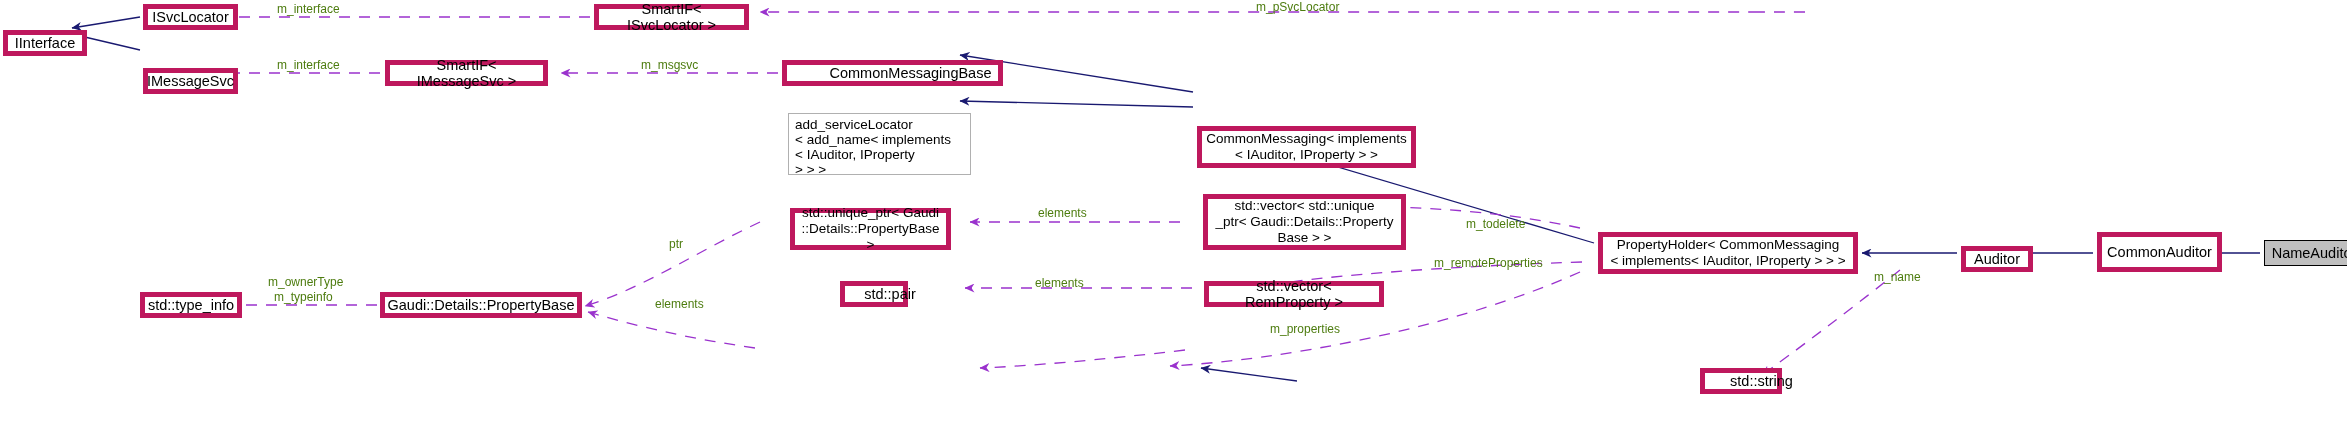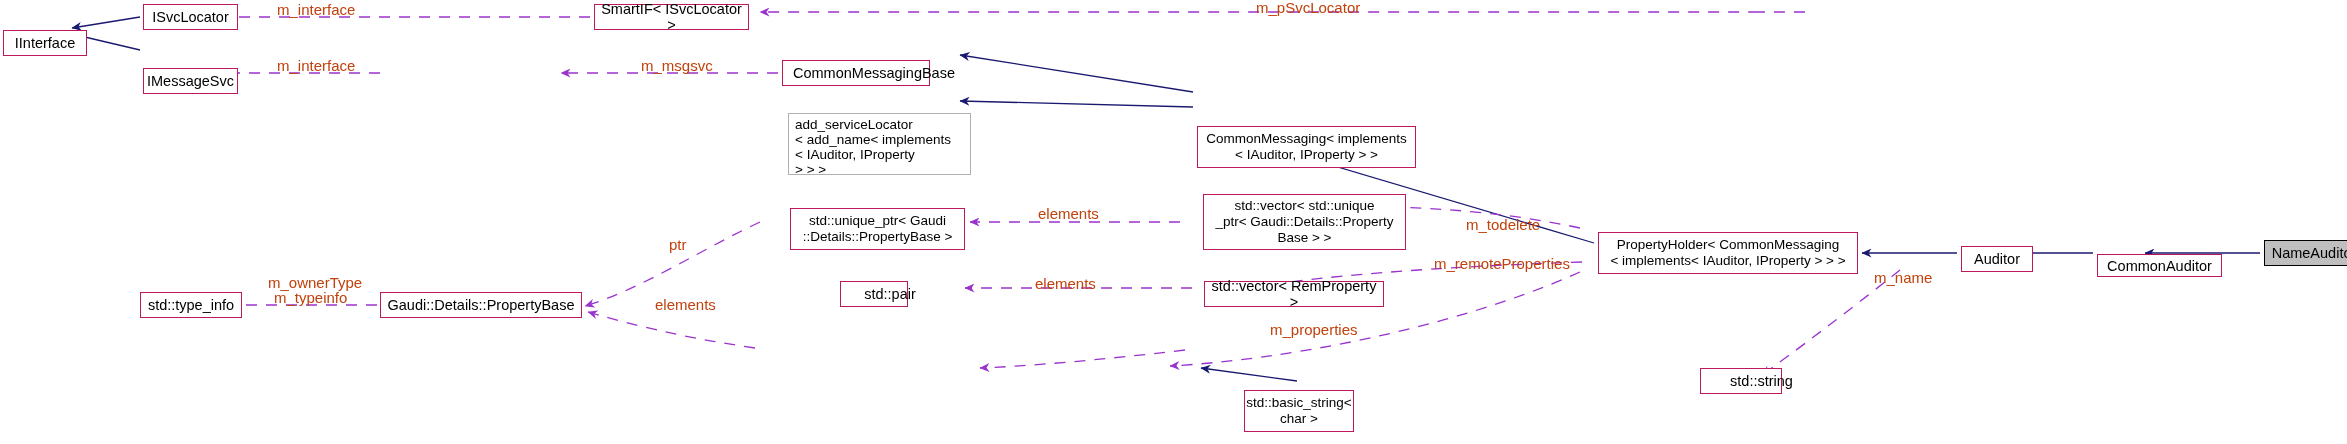--- a/index.html
+++ b/index.html
@@ -19,21 +19,21 @@
     position: absolute;
     left: 0;
     top: 0;
     width: 2347px;
     height: 444px;
     pointer-events: none;
   }
   .node {
     position: absolute;
     box-sizing: border-box;
-    border: 1px solid #be185d;
+    border: 5px solid #be185d;
     background: #ffffff;
     color: #000000;
     font-size: 14.5px;
     line-height: 16px;
     display: flex;
     align-items: center;
     justify-content: center;
     text-align: center;
     white-space: pre-line;
     letter-spacing: 0px;
@@ -43,23 +43,23 @@
     background: #bfbfbf;
     border: 1px solid #000000;
   }
   .node.tmpl {
     border: 1px solid #b0b0b0;
     text-align: left;
     justify-content: flex-start;
   }
   .edge-label {
     position: absolute;
-    font-size: 15px;
+    font-size: 12px;
     line-height: 15px;
-    color: #c2410c;
+    color: #4d7c0f;
     background: transparent;
     white-space: nowrap;
   }
 </style>
 </head>
 <body>
 
 <div id="canvas">
 
   <svg class="edges" viewBox="0 0 2347 444" xmlns="http://www.w3.org/2000/svg">
@@ -103,58 +103,57 @@
   </svg>
 
   <div class="node" style="left:3px; top:30px; width:84px; height:26px;">IInterface</div>
 
   <div class="node" style="left:143px; top:4px; width:95px; height:26px;">ISvcLocator</div>
 
   <div class="node" style="left:143px; top:68px; width:95px; height:26px;">IMessageSvc</div>
 
   <div class="node" style="left:594px; top:4px; width:155px; height:26px;">SmartIF&lt; ISvcLocator &gt;</div>
 
+  <div class="node" style="left:385px; top:60px; width:163px; height:26px;">SmartIF&lt; IMessageSvc &gt;</div>
 
-  <div class="node" style="left:782px; top:60px; width:148px; height:26px;padding-left:40px;">CommonMessagingBase</div>
+  <div class="node" style="left:782px; top:60px; width:221px; height:26px;padding-left:40px;">CommonMessagingBase</div>
 
   <div class="node" style="left:1197px; top:126px; width:219px; height:42px; font-size:13.5px;">CommonMessaging&lt; implements
 &lt; IAuditor, IProperty &gt; &gt;</div>
 
   <div class="node tmpl" style="left:788px; top:113px; width:183px; height:62px; text-align:left; align-items:flex-start; padding-top:3px; padding-left:6px; font-size:13.5px; line-height:15px;">add_serviceLocator
 &lt; add_name&lt; implements
 &lt; IAuditor, IProperty
 &gt; &gt; &gt;</div>
 
-  <div class="node" style="left:790px; top:208px; width:175px; height:42px; font-size:13.5px;">std::unique_ptr&lt; Gaudi
+  <div class="node" style="left:790px; top:208px; width:161px; height:42px; font-size:13.5px;">std::unique_ptr&lt; Gaudi
 ::Details::PropertyBase &gt;</div>
 
   <div class="node" style="left:1598px; top:232px; width:260px; height:42px; font-size:13.5px;">PropertyHolder&lt; CommonMessaging
 &lt; implements&lt; IAuditor, IProperty &gt; &gt; &gt;</div>
 
   <div class="node" style="left:1203px; top:194px; width:203px; height:56px; font-size:13.5px;">std::vector&lt; std::unique
 _ptr&lt; Gaudi::Details::Property
 Base &gt; &gt;</div>
 
   <div class="node" style="left:140px; top:292px; width:102px; height:26px;">std::type_info</div>
 
   <div class="node" style="left:380px; top:292px; width:202px; height:26px;">Gaudi::Details::PropertyBase</div>
 
   <div class="node" style="left:840px; top:281px; width:68px; height:26px;padding-left:36px;">std::pair</div>
 
   <div class="node" style="left:1204px; top:281px; width:180px; height:26px;">std::vector&lt; RemProperty &gt;</div>
 
 
-  <div class="node" style="left:1244px; top:390px; width:110px; height:42px; font-size:13.5px;">std::basic_string&lt;
-char &gt;</div>
 
   <div class="node" style="left:1700px; top:368px; width:82px; height:26px;padding-left:45px;">std::string</div>
 
   <div class="node" style="left:1961px; top:240px; width:72px; height:26px;margin-top:6px;">Auditor</div>
 
-  <div class="node" style="left:2097px; top:254px; width:125px; height:23px;">CommonAuditor</div>
+  <div class="node" style="left:2097px; top:232px; width:125px; height:40px;">CommonAuditor</div>
 
   <div class="node current" style="left:2264px; top:240px; width:100px; height:26px;">NameAuditor</div>
 
   <div class="edge-label" style="left:277px; top:2px;">m_interface</div>
 
   <div class="edge-label" style="left:277px; top:58px;">m_interface</div>
 
   <div class="edge-label" style="left:1256px; top:0px;">m_pSvcLocator</div>
 
   <div class="edge-label" style="left:641px; top:58px;">m_msgsvc</div>

